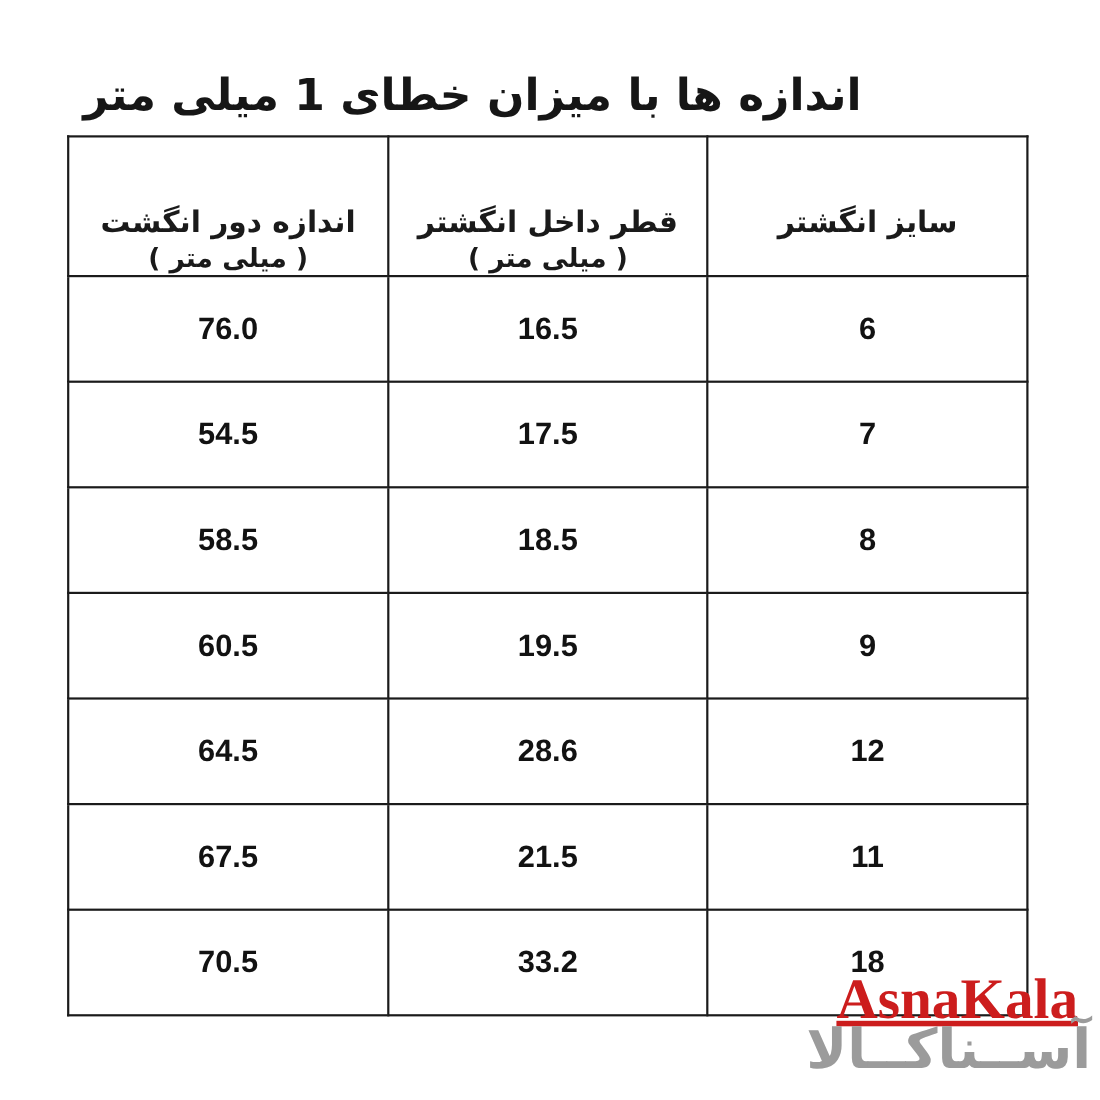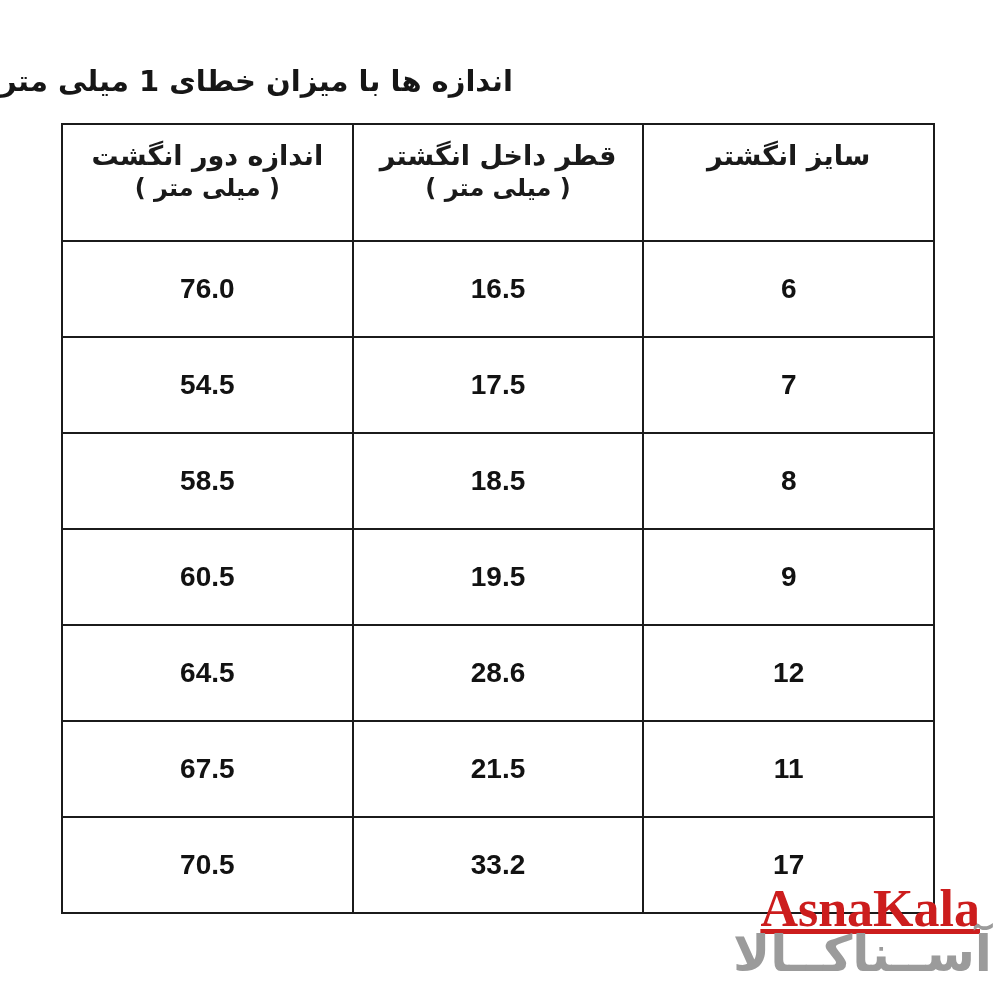--- a/index.html
+++ b/index.html
@@ -15,24 +15,24 @@
     position: relative;
     width: 1000px;
     height: 1000px;
     background: #ffffff;
   }
   .title {
     position: absolute;
     top: 64px;
     left: 0;
     width: 859px;
-    text-align: left;
+    text-align: center;
     direction: rtl;
     font-weight: bold;
-    font-size: 29px;
+    font-size: 40px;
     color: #161616;
     font-family: "DejaVu Sans", sans-serif;
   }
   table.ring-table {
     position: absolute;
     left: 61px;
     top: 123px;
     width: 874px;
     border-collapse: collapse;
     direction: rtl;
@@ -50,20 +50,21 @@
     vertical-align: top;
     padding-top: 14px;
     font-weight: bold;
     color: #1a1a1a;
   }
   .head-label {
     font-size: 27px;
     line-height: 34px;
     text-align: center;
     font-family: "DejaVu Sans", sans-serif;
+    margin-top: 47px;
   }
   .head-sublabel {
     font-size: 24px;
     line-height: 30px;
     text-align: center;
     font-family: "DejaVu Sans", sans-serif;
   }
   table.ring-table td {
     height: 94px;
     text-align: center;
@@ -151,21 +152,21 @@
           <td>12</td>
           <td>28.6</td>
           <td>64.5</td>
         </tr>
         <tr>
           <td>11</td>
           <td>21.5</td>
           <td>67.5</td>
         </tr>
         <tr>
-          <td>17</td>
+          <td>18</td>
           <td>33.2</td>
           <td>70.5</td>
         </tr>
       </tbody>
   </table>
 
   <div class="brand-latin" style="color: rgb(204, 29, 29); text-decoration: underline;">AsnaKala</div>
 
   <div class="brand-persian" style="color: rgb(155, 155, 155);">آســناکــالا</div>
 

